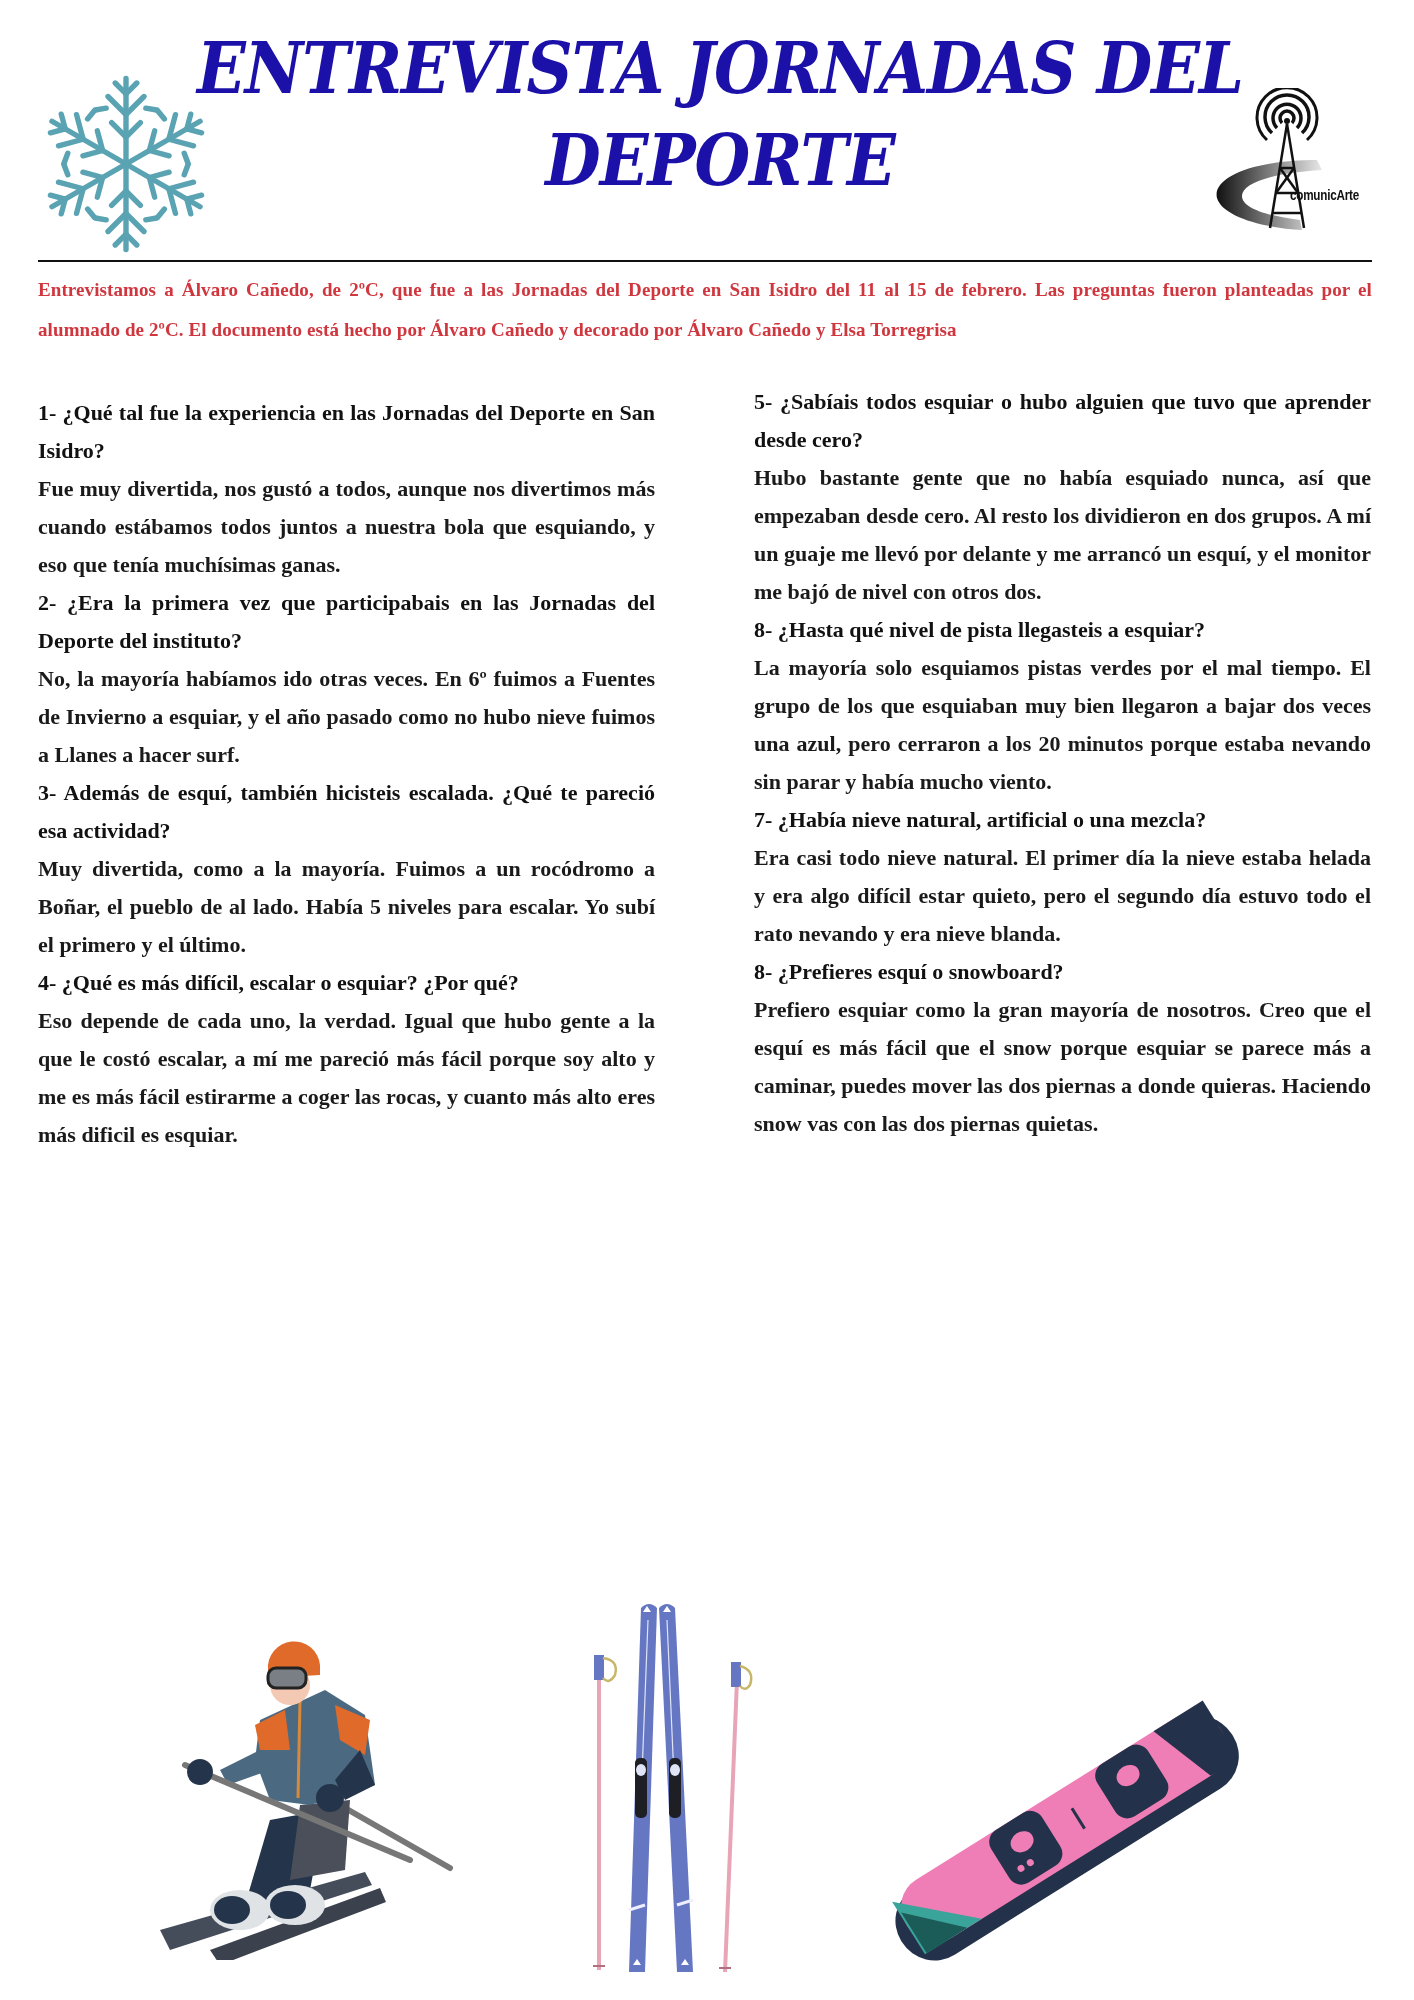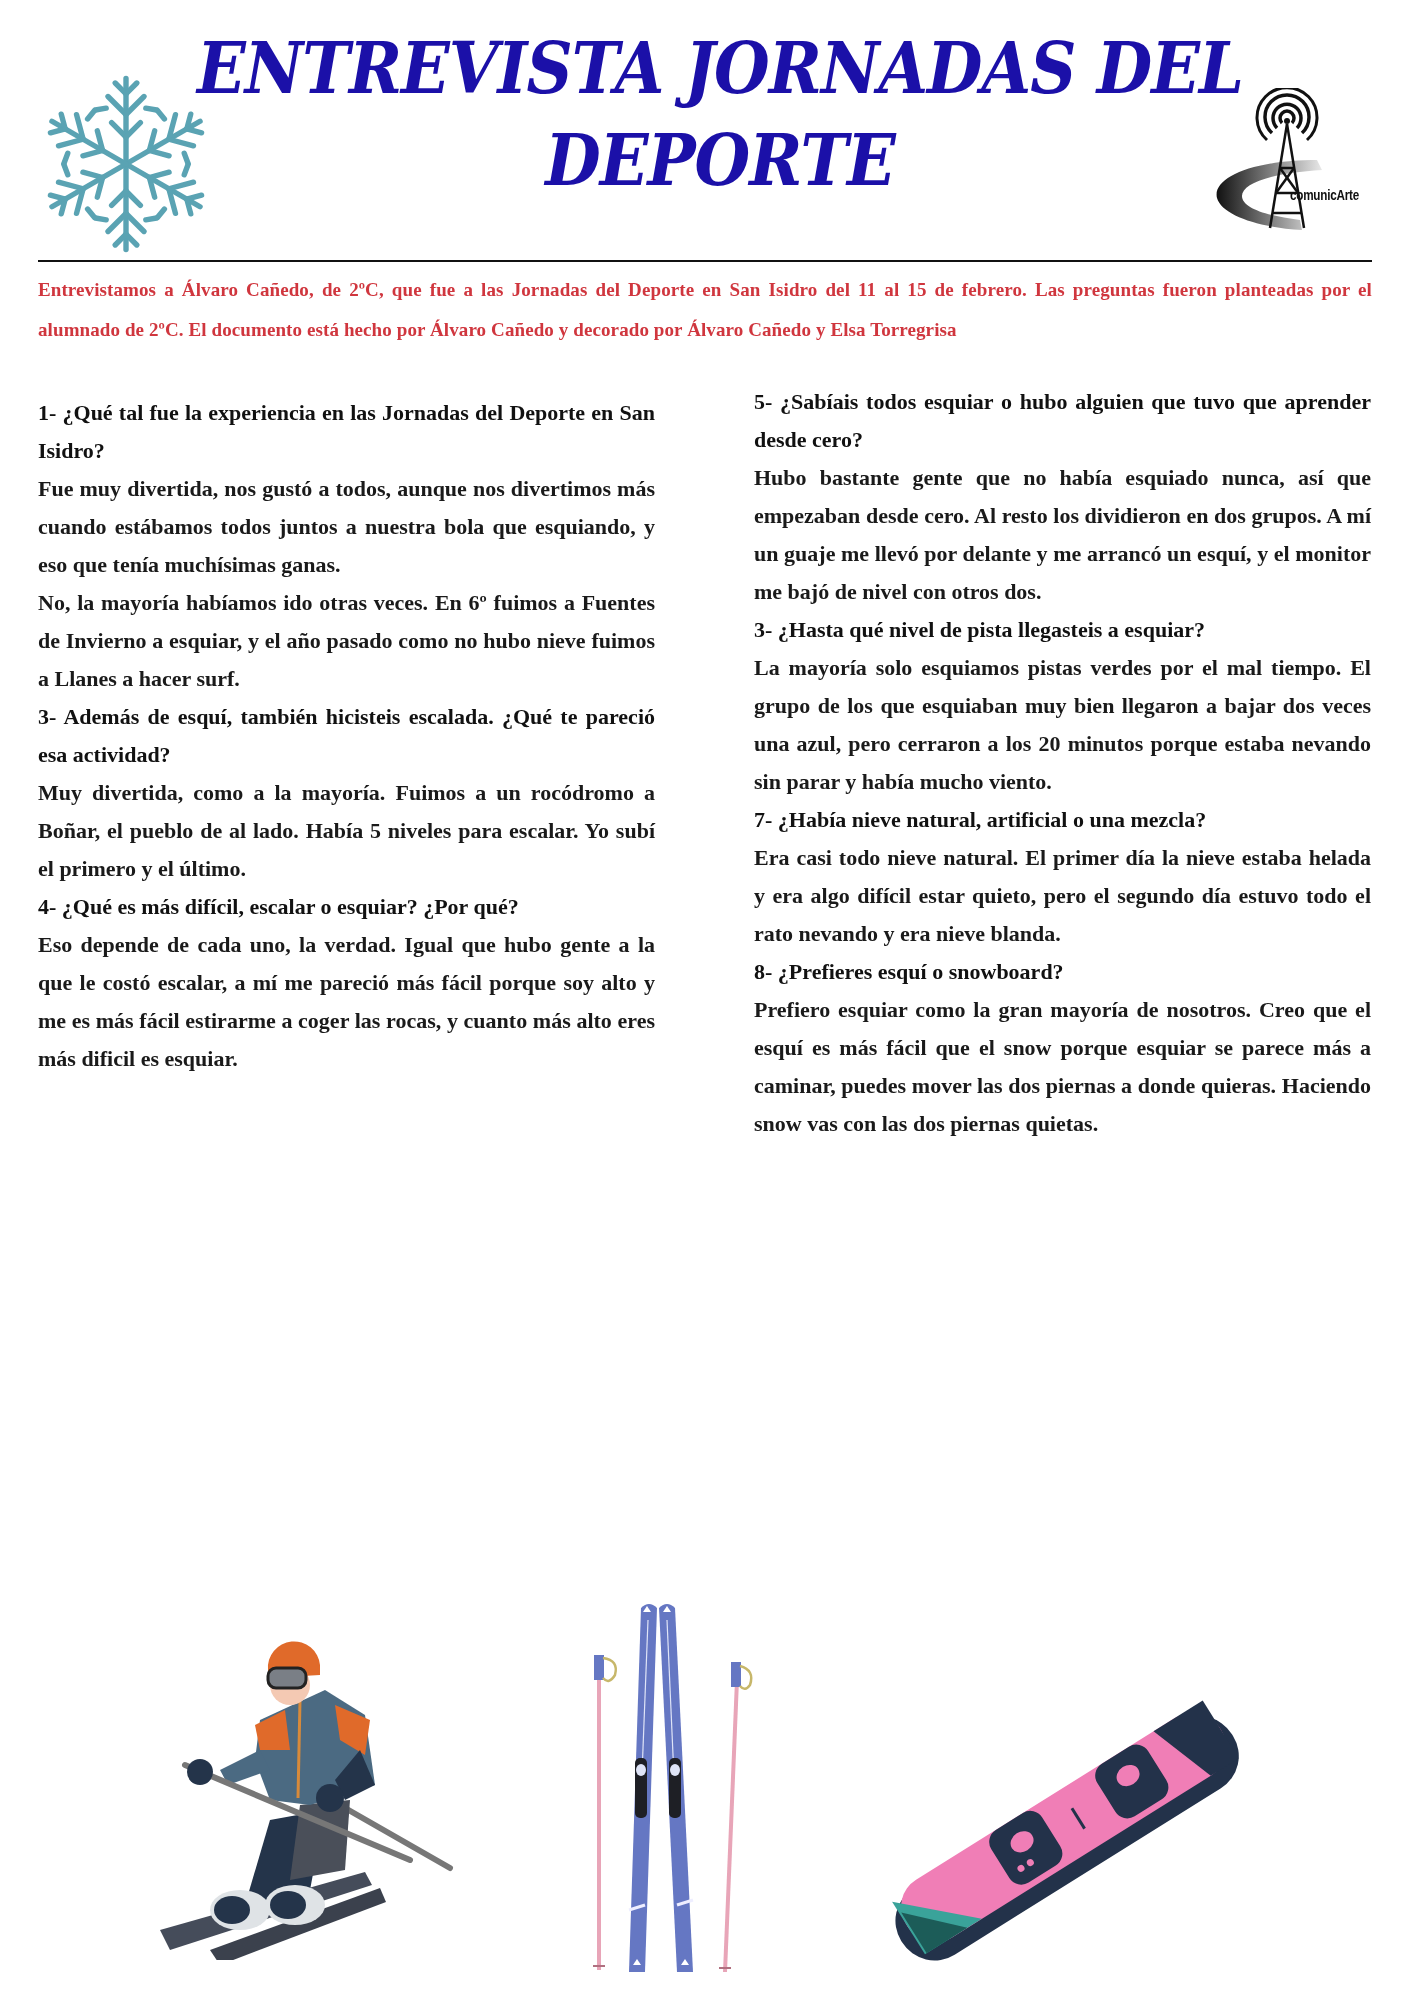--- a/index.html
+++ b/index.html
@@ -86,31 +86,32 @@
 </svg>
 <div class="logo-text">comunicArte</div>
 
 <div class="rule"></div>
 
 <div class="intro">Entrevistamos a Álvaro Cañedo, de 2ºC, que fue a las Jornadas del Deporte en San Isidro del 11 al 15 de febrero. Las preguntas fueron planteadas por el alumnado de 2ºC. El documento está hecho por Álvaro Cañedo y decorado por Álvaro Cañedo y Elsa Torregrisa</div>
 
 <div class="col left">
   <p class="q">1- ¿Qué tal fue la experiencia en las Jornadas del Deporte en San Isidro?</p>
   <p class="a">Fue muy divertida, nos gustó a todos, aunque nos divertimos más cuando estábamos todos juntos a nuestra bola que esquiando, y eso que tenía muchísimas ganas.</p>
+  <p class="q">2- ¿Era la primera vez que participabais en las Jornadas del Deporte del instituto?</p>
   <p class="a">No, la mayoría habíamos ido otras veces. En 6º fuimos a Fuentes de Invierno a esquiar, y el año pasado como no hubo nieve fuimos a Llanes a hacer surf.</p>
   <p class="q">3- Además de esquí, también hicisteis escalada. ¿Qué te pareció esa actividad?</p>
   <p class="a">Muy divertida, como a la mayoría. Fuimos a un rocódromo a Boñar, el pueblo de al lado. Había 5 niveles para escalar. Yo subí el primero y el último.</p>
   <p class="q">4- ¿Qué es más difícil, escalar o esquiar? ¿Por qué?</p>
   <p class="a">Eso depende de cada uno, la verdad. Igual que hubo gente a la que le costó escalar, a mí me pareció más fácil porque soy alto y me es más fácil estirarme a coger las rocas, y cuanto más alto eres más dificil es esquiar.</p>
 </div>
 
 <div class="col right">
   <p class="q">5- ¿Sabíais todos esquiar o hubo alguien que tuvo que aprender desde cero?</p>
   <p class="a">Hubo bastante gente que no había esquiado nunca, así que empezaban desde cero. Al resto los dividieron en dos grupos. A mí un guaje me llevó por delante y me arrancó un esquí, y el monitor me bajó de nivel con otros dos.</p>
-  <p class="q">3- ¿Hasta qué nivel de pista llegasteis a esquiar?</p>
+  <p class="q">8- ¿Hasta qué nivel de pista llegasteis a esquiar?</p>
   <p class="a">La mayoría solo esquiamos pistas verdes por el mal tiempo. El grupo de los que esquiaban muy bien llegaron a bajar dos veces una azul, pero cerraron a los 20 minutos porque estaba nevando sin parar y había mucho viento.</p>
   <p class="q">7- ¿Había nieve natural, artificial o una mezcla?</p>
   <p class="a">Era casi todo nieve natural. El primer día la nieve estaba helada y era algo difícil estar quieto, pero el segundo día estuvo todo el rato nevando y era nieve blanda.</p>
   <p class="q">8- ¿Prefieres esquí o snowboard?</p>
   <p class="a">Prefiero esquiar como la gran mayoría de nosotros. Creo que el esquí es más fácil que el snow porque esquiar se parece más a caminar, puedes mover las dos piernas a donde quieras. Haciendo snow vas con las dos piernas quietas.</p>
 </div>
 
 <svg class="illus" style="left:150px; top:1610px; width:340px; height:350px;" viewBox="0 0 340 350">
 
   <path d="M10 320 L215 262 L222 275 L20 340 Z" fill="#454c5a"></path>

